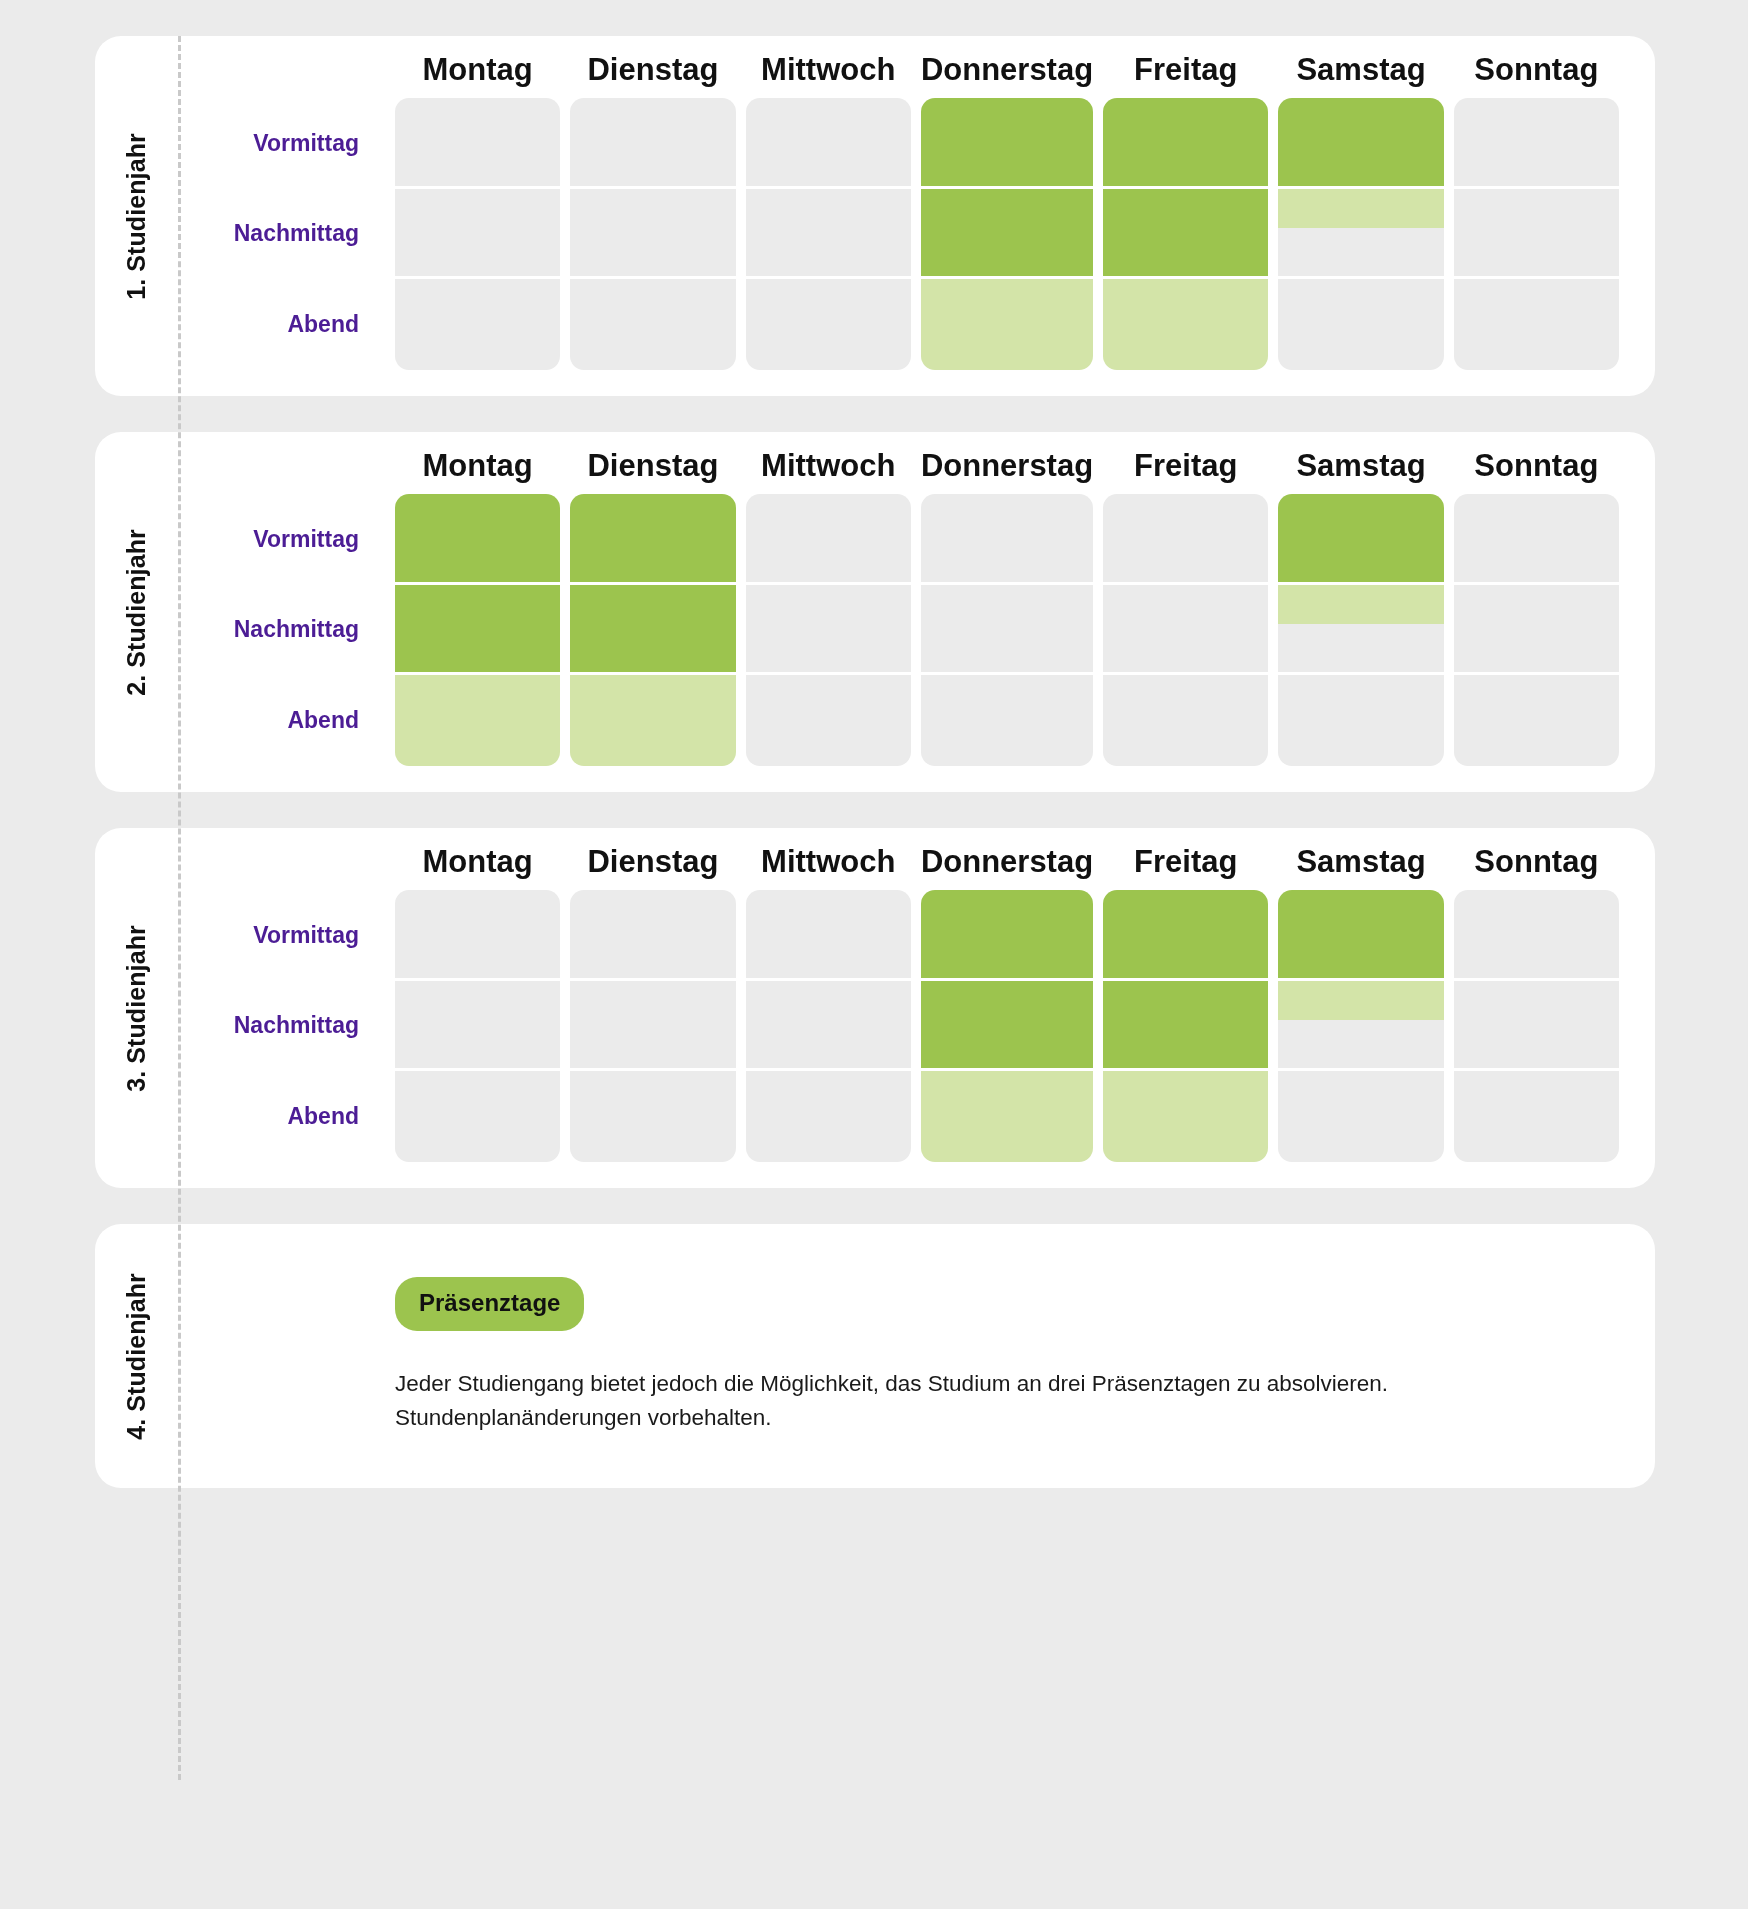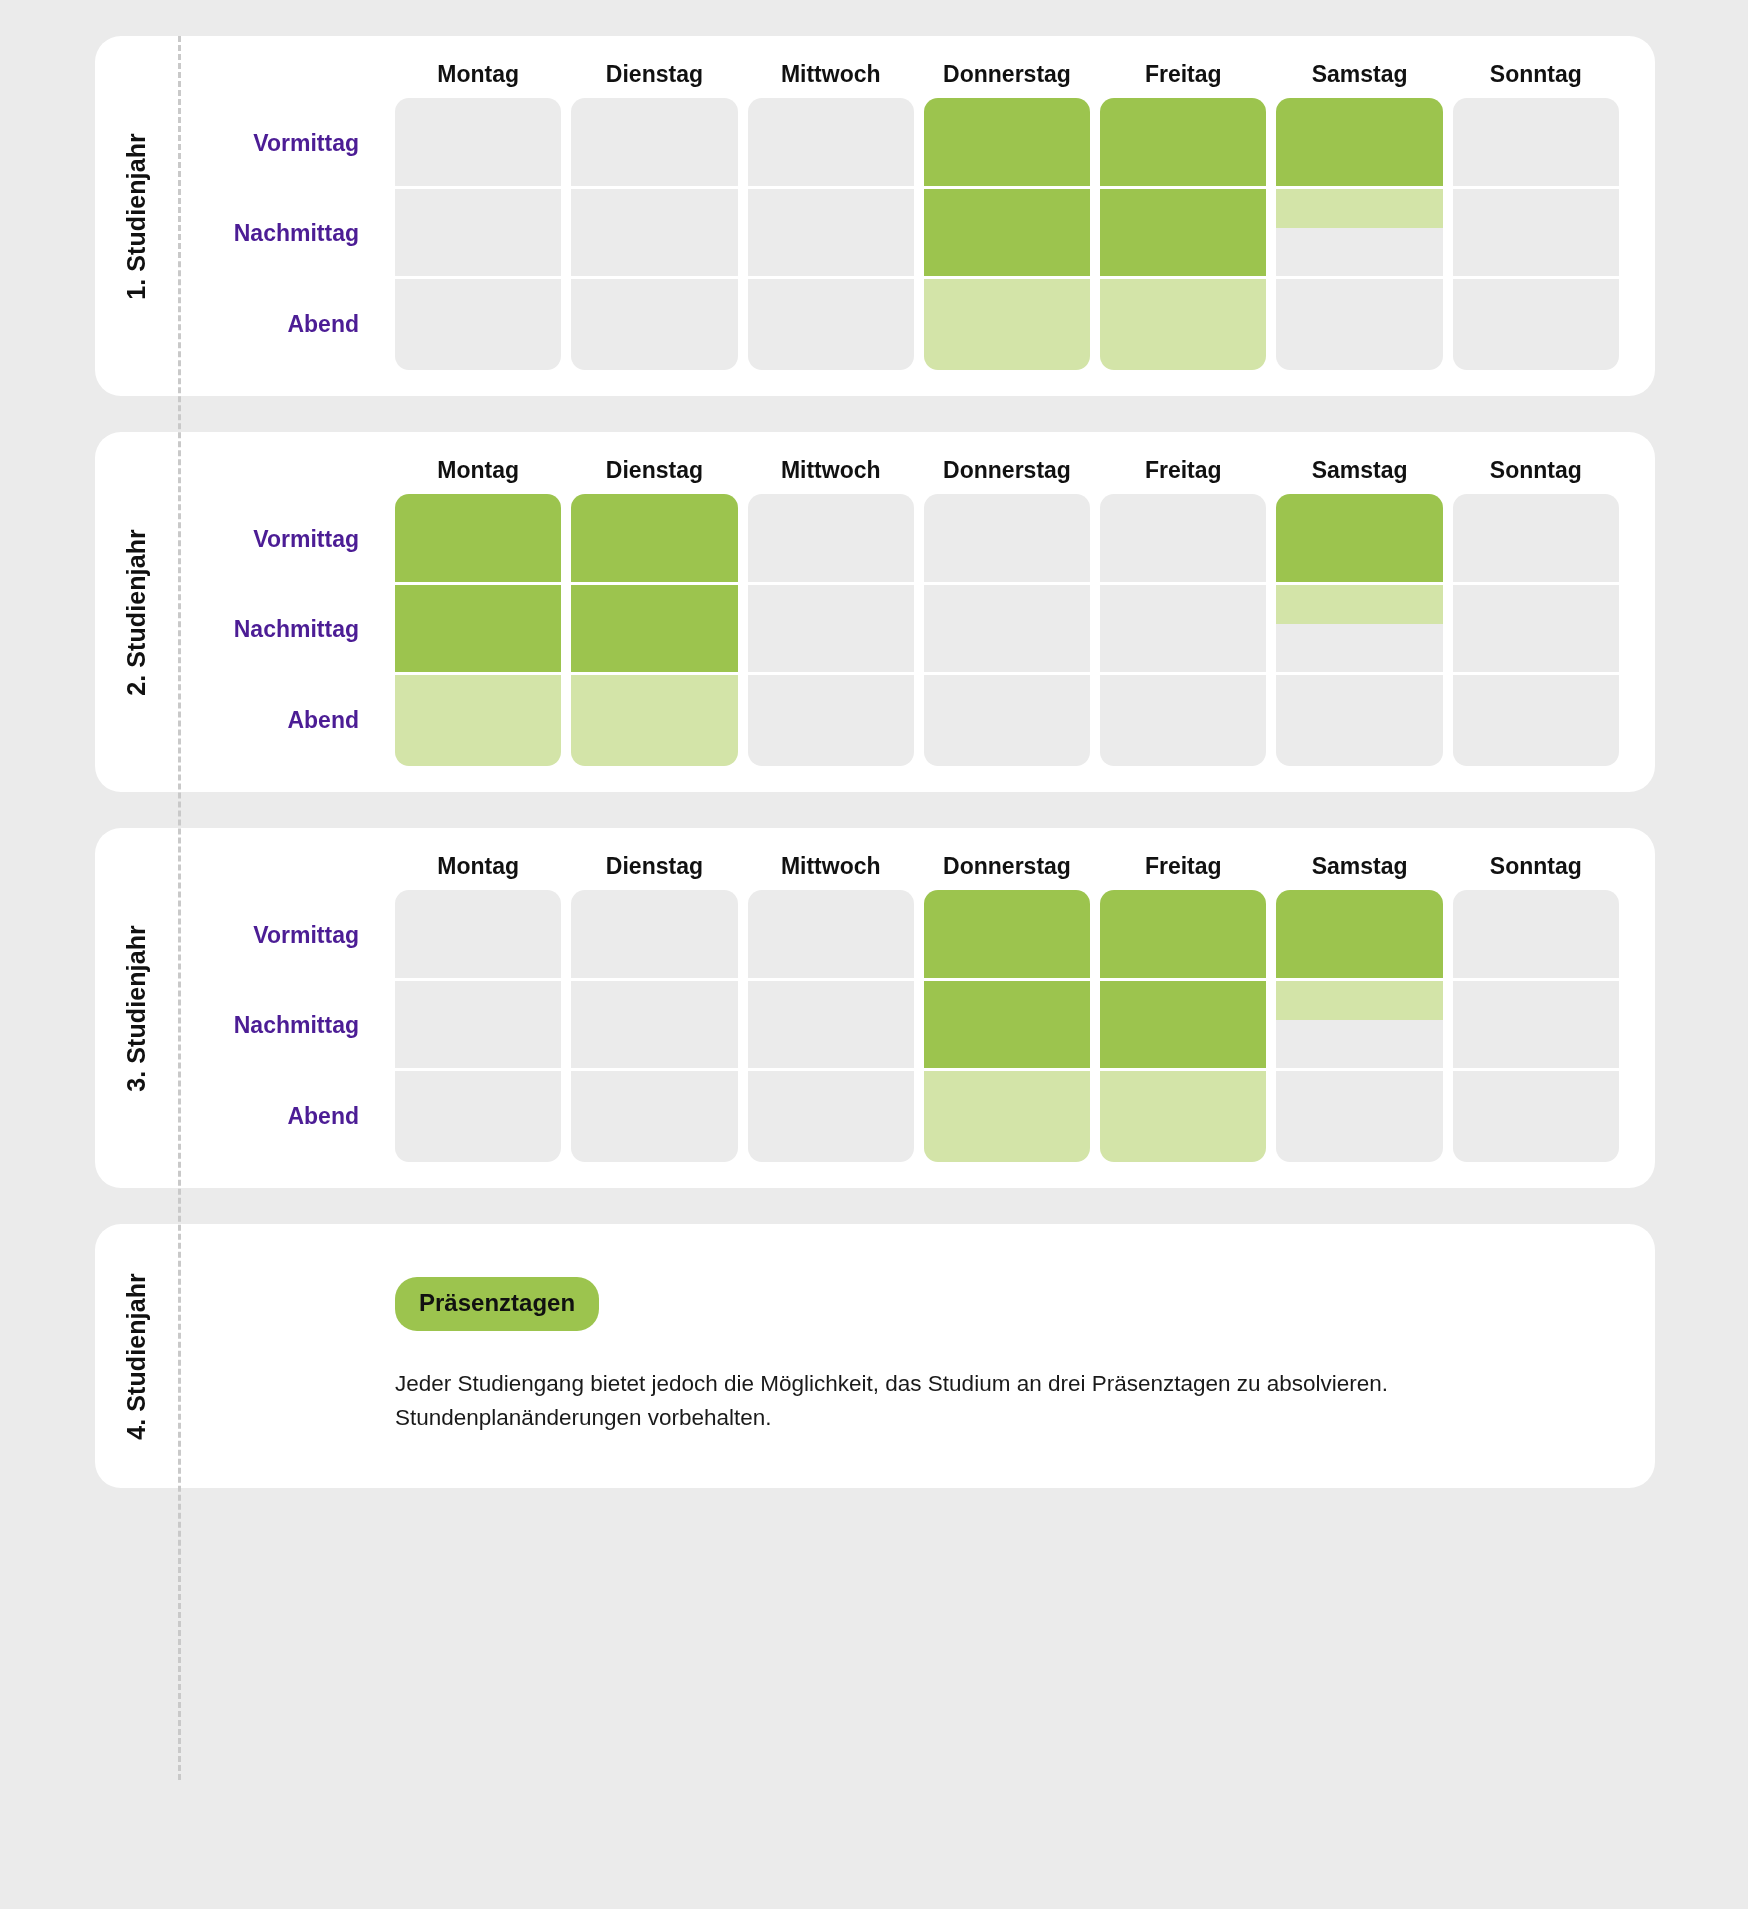--- a/index.html
+++ b/index.html
@@ -84,21 +84,21 @@
     grid-template-rows: 62px 1fr 1fr 1fr 26px;
     column-gap: 10px;
   }
 
   .day-head {
     grid-row: 1;
     display: flex;
     align-items: flex-end;
     justify-content: center;
     padding-bottom: 10px;
-    font-size: 23px;
+    font-size: 31px;
     font-weight: 700;
     color: #111111;
   }
 
   .slot-label {
     grid-column: 1;
     display: flex;
     align-items: center;
     justify-content: flex-end;
     padding-right: 26px;
@@ -316,20 +316,20 @@
           </div>
         </div>
       </div>
     </div>
 
   <div class="card y4">
     <div class="year-label">
       <span>4. Studienjahr</span>
     </div>
     <div class="y4-body">
-      <div class="badge">Präsenztagen</div>
+      <div class="badge">Präsenztage</div>
       <div class="note-line">Jeder Studiengang bietet jedoch die Möglichkeit, das Studium an drei Präsenztagen zu absolvieren.</div>
       <div class="note-line">Stundenplanänderungen vorbehalten.</div>
     </div>
   </div>
 
 
 </div>
 
 </body></html>

